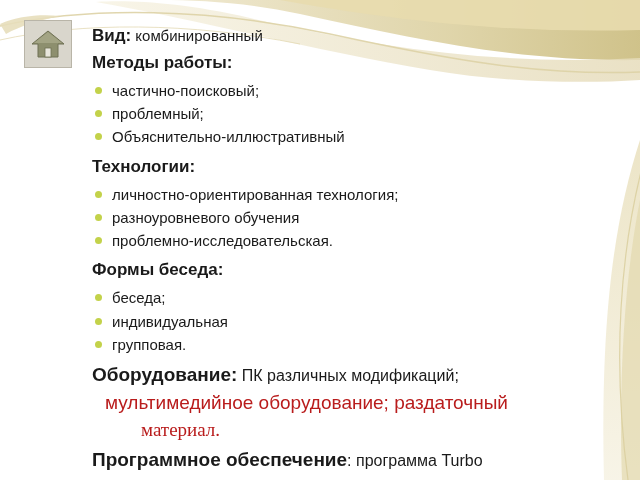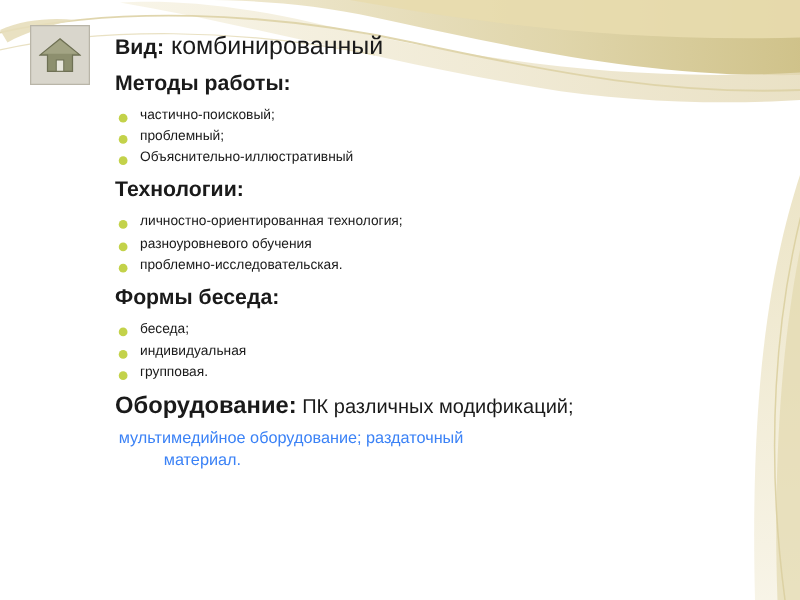--- a/index.html
+++ b/index.html
@@ -53,61 +53,62 @@
   }
   .heading {
     font-size: 17px;
     font-weight: bold;
     color: #1a1a1a;
     margin: 0 0 7px 0;
     line-height: 1.18;
   }
   .heading .normal {
     font-weight: normal;
-    font-size: 20px;
+    font-size: 15px;
   }
   .heading.big {
     font-size: 19px;
   }
   .heading.big .normal {
     font-size: 16px;
     font-weight: normal;
   }
   ul.bullets {
     list-style: none;
     margin: 0 0 8px 0;
     padding: 0;
   }
   ul.bullets li {
     position: relative;
     padding-left: 20px;
-    font-size: 11px;
+    font-size: 15px;
     color: #1a1a1a;
     line-height: 1.48;
     margin-bottom: 1px;
   }
   ul.bullets li::before {
     content: "";
     position: absolute;
     left: 3px;
     top: 7px;
     width: 7px;
     height: 7px;
     border-radius: 50%;
     background: #c3d24a;
   }
   .para {
-    font-size: 13px;
-    color: #3b82f6;
+    font-size: 19px;
+    color: #b91c1c;
     line-height: 1.4;
-    margin: 0 0 6px 3px;
+    margin: 0 0 6px 13px;
   }
   .para .cont {
     display: block;
     padding-left: 36px;
+    font-family: Liberation Serif, serif;
   }
   .tight { margin-bottom: 4px; }
 </style>
 </head>
 <body>
 
 <div class="slide">
 
   <svg class="bg-swoosh" viewBox="0 0 640 480" preserveAspectRatio="none">
     <defs>
@@ -182,15 +183,18 @@
     </ul>
 
     <p class="heading big tight">
       <span>Оборудование:</span><span class="normal">  ПК различных модификаций;</span>
     </p>
     <p class="para">
       <span>мультимедийное оборудование; раздаточный</span>
       <span class="cont">материал.</span>
     </p>
 
+    <p class="heading big tight">
+      <span>Программное обеспечение</span><span class="normal">: программа Turbo</span>
+    </p>
 
   </div>
 </div>
 
 </body></html>

